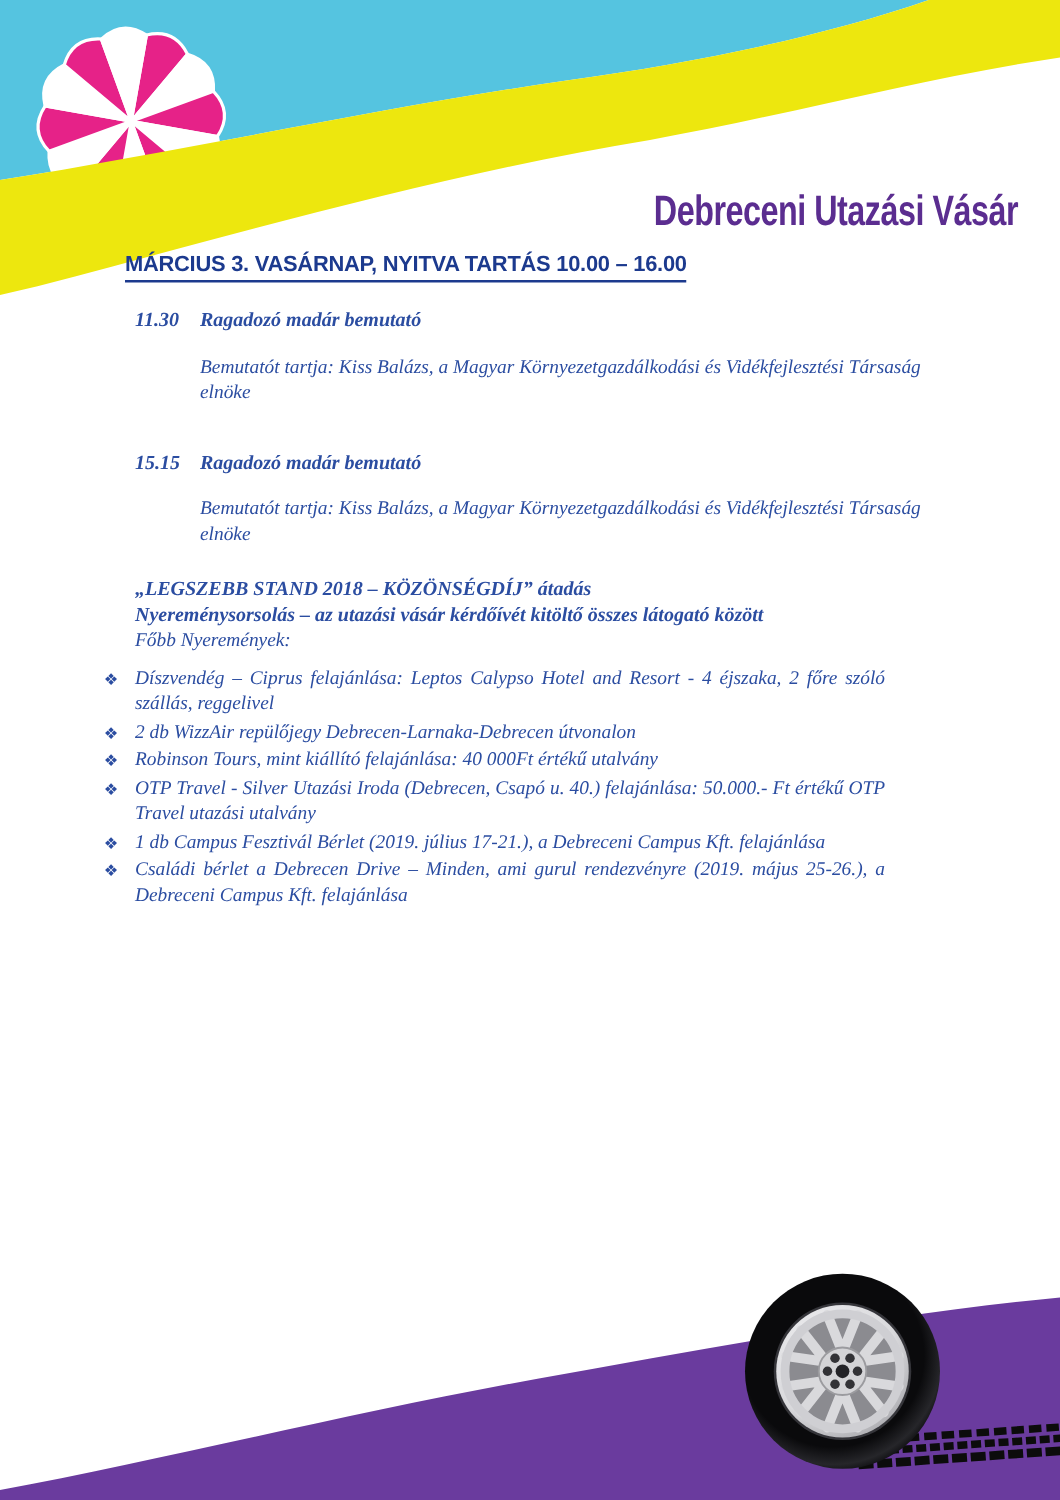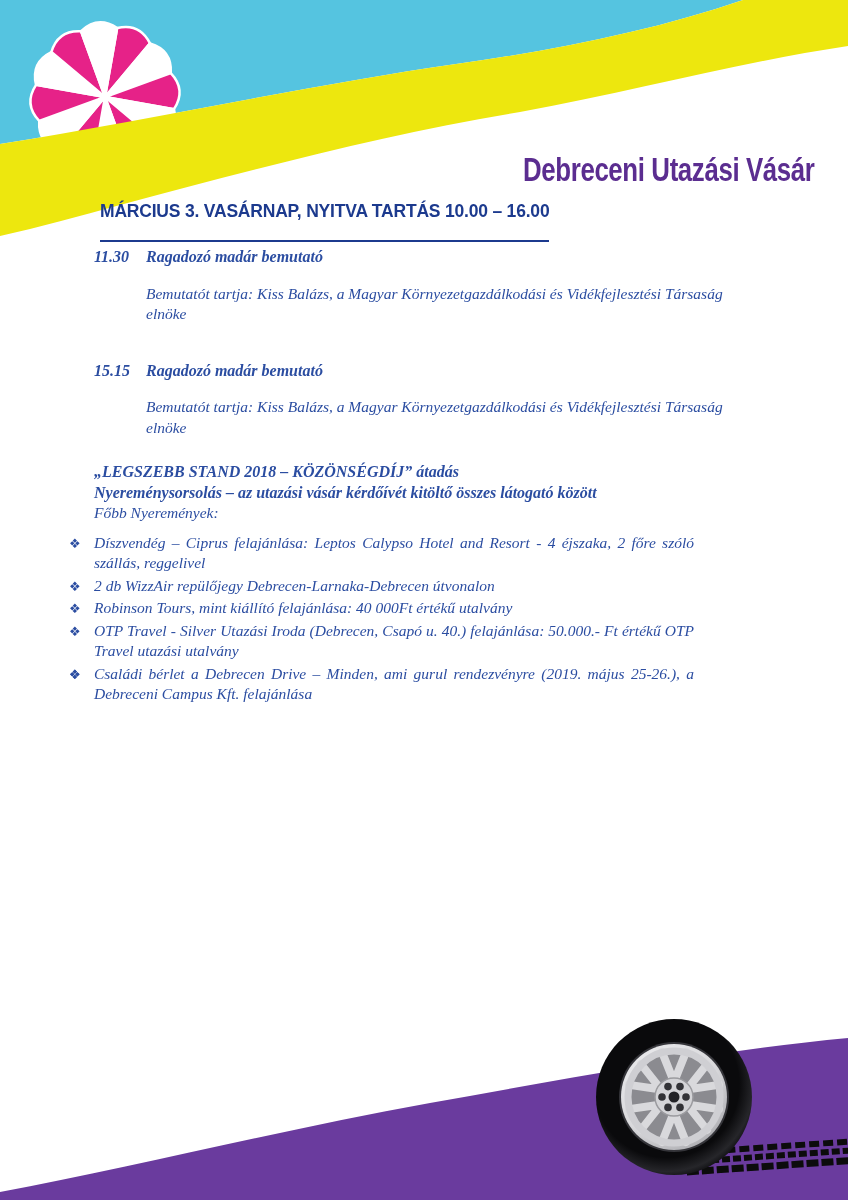--- a/index.html
+++ b/index.html
@@ -19,24 +19,24 @@
     font-weight:bold;font-size:34px;letter-spacing:-0.5px;white-space:nowrap;
     color:var(--title_purple,#5B2D90);
     transform:scaleX(0.76);transform-origin:right center;
   }
   .schedule-heading{
     position:absolute;top:201px;left:100px;
     font-family:"Liberation Sans", sans-serif;
     font-weight:bold;font-size:17.5px;letter-spacing:-0.2px;white-space:nowrap;
     color:var(--heading_navy,#1C3A8E);
     border-bottom:2px solid var(--heading_navy,#1C3A8E);
-    padding-bottom:18px;
+    padding-bottom:2px;
   }
   .program{
-    position:absolute;top:247px;left:94px;width:644px;
+    position:absolute;top:247px;left:108px;width:644px;
     font-style:italic;font-size:15.5px;line-height:20.5px;
     color:var(--body_blue,#2B4DA1);
   }
   .item{display:flex;}
   .item .time{flex:none;width:52px;font-weight:bold;font-size:16px;}
   .item .ibody{flex:1;min-width:0;}
   .ititle{font-weight:bold;font-size:16px;}
   .detail{margin-top:16px;max-width:600px;}
   .sub{font-weight:bold;font-size:16px;max-width:600px;}
   .mb-lg{margin-bottom:36px;}
@@ -159,21 +159,21 @@
     <div class="item">
       <div class="ibody">
         <div class="ititle">„LEGSZEBB STAND 2018 – KÖZÖNSÉGDÍJ” átadás</div>
         <div class="sub">Nyereménysorsolás – az utazási vásár kérdőívét kitöltő összes látogató között</div>
         <div>Főbb Nyeremények:</div>
         <ul class="prizes">
           <li><span class="glyph">❖</span><span>Díszvendég – Ciprus felajánlása: Leptos Calypso Hotel and Resort - 4 éjszaka, 2 főre szóló szállás, reggelivel</span></li>
           <li><span class="glyph">❖</span><span>2 db WizzAir repülőjegy Debrecen-Larnaka-Debrecen útvonalon</span></li>
           <li><span class="glyph">❖</span><span>Robinson Tours, mint kiállító felajánlása: 40 000Ft értékű utalvány</span></li>
           <li><span class="glyph">❖</span><span>OTP Travel - Silver Utazási Iroda (Debrecen, Csapó u. 40.) felajánlása: 50.000.- Ft értékű OTP Travel utazási utalvány</span></li>
-          <li><span class="glyph">❖</span></li>
+          <li><span class="glyph">❖</span><span>1 db Campus Fesztivál Bérlet (2019. július 17-21.), a Debreceni Campus Kft. felajánlása</span></li>
           <li><span class="glyph">❖</span><span>Családi bérlet a Debrecen Drive – Minden, ami gurul rendezvényre (2019. május 25-26.), a Debreceni Campus Kft. felajánlása</span></li>
         </ul>
       </div>
     </div>
 
 
   </div>
 </div>
 
 </body></html>

